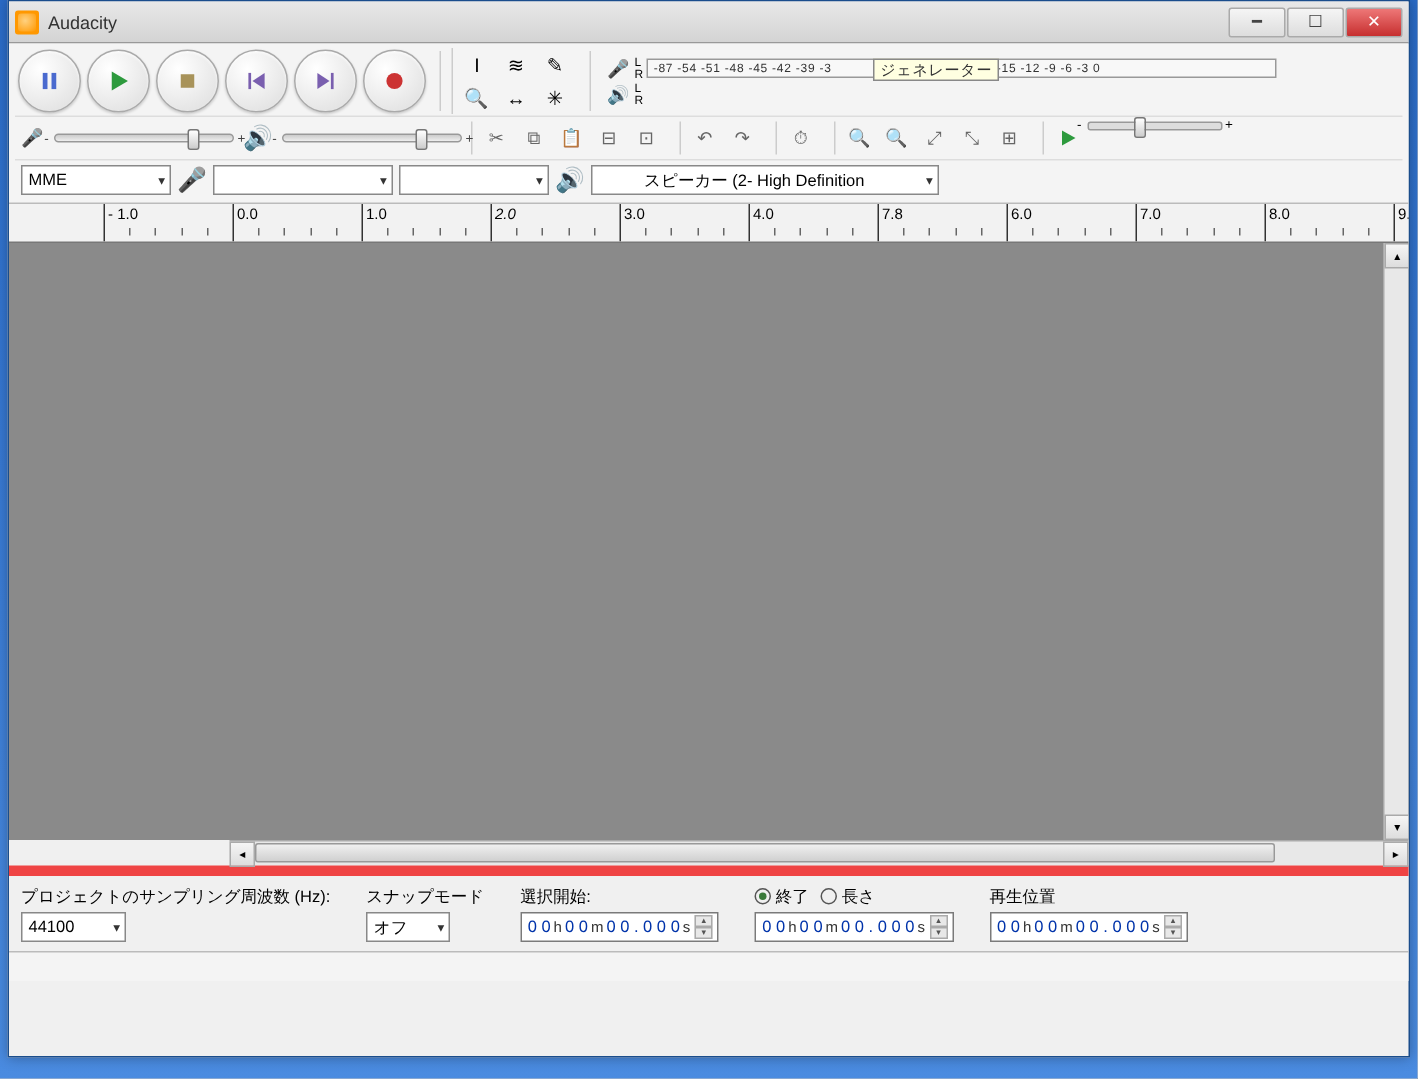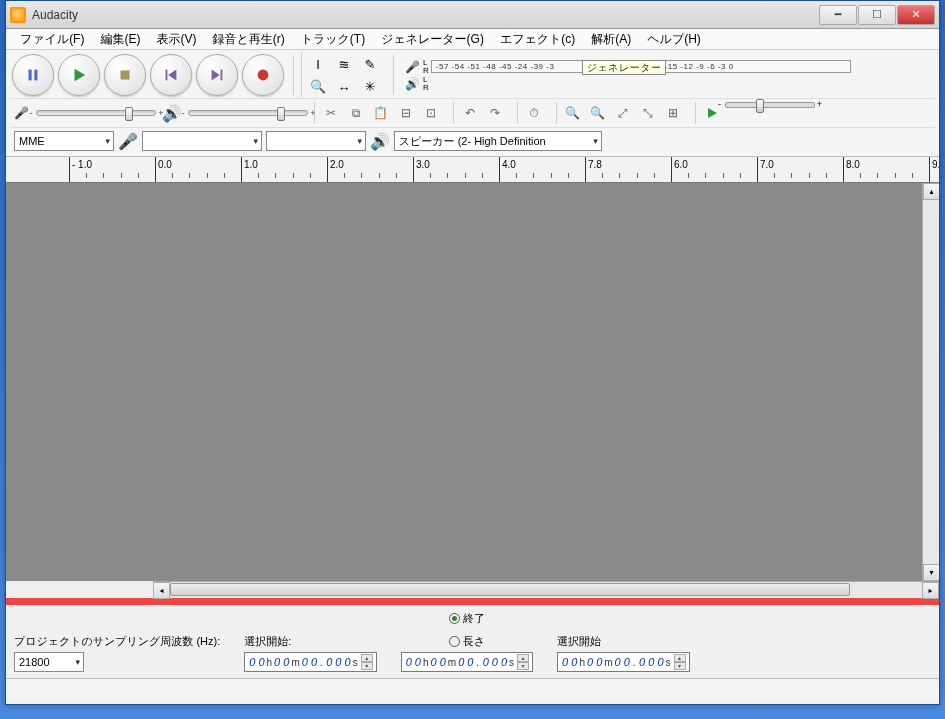--- a/index.html
+++ b/index.html
@@ -57,26 +57,26 @@
 
 .hscroll { height: 17px; background: #e8e8e8; display: flex; border-top: 1px solid #aaa; margin: 0 0 0 147px; }
 .hscroll-btn { width: 17px; height: 17px; background: linear-gradient(#f5f5f5,#ddd); border: 1px solid #aaa; display: flex; align-items: center; justify-content: center; font-size: 8px; }
 .hscroll-track { flex: 1; position: relative; }
 .hscroll-thumb { position: absolute; left: 0; top: 1px; height: 13px; width: 680px; background: linear-gradient(#f0f0f0,#d0d0d0); border: 1px solid #999; border-radius: 2px; }
 
 .bottom-panel { padding: 6px 8px; display: flex; gap: 24px; align-items: flex-end; font-size: 11px; background: #f0f0f0; border-top: 7px solid #ef4444; }
 .field-group { display: flex; flex-direction: column; gap: 3px; }
 .field-label { font-size: 11px; color: #000; white-space: nowrap; }
 .time-field { display: flex; align-items: center; background: #fff; border: 1px solid #7a7a7a; height: 20px; font-family: monospace; font-size: 11px; padding: 0 3px; }
-.time-seg { color: #0033aa; padding: 0 1px; font-style: italic; }
+.time-seg { color: #0033aa; padding: 0 1px; }
 .time-unit { color: #333; padding: 0 1px; font-size: 10px; }
 .spin { display: flex; flex-direction: column; margin-left: 2px; }
 .spin span { height: 8px; font-size: 6px; line-height: 6px; color: #555; cursor: pointer; background: #e8e8e8; border: 1px solid #aaa; width: 12px; text-align: center; }
 
-.radio-row { display: flex; gap: 8px; align-items: center; flex-direction: column; }
+.radio-row { display: flex; gap: 8px; align-items: center; }
 .radio { display: flex; align-items: center; gap: 3px; cursor: pointer; }
 .radio-dot { width: 11px; height: 11px; border: 1px solid #555; border-radius: 50%; display: flex; align-items: center; justify-content: center; }
 .radio-dot.checked::after { content: ""; width: 5px; height: 5px; background: #3a7a3a; border-radius: 50%; }
 
 .statusbar { height: 20px; border-top: 1px solid #bbb; background: #f4f4f4; }
 
 .vbar { width: 1px; height: 40px; background: #ccc; margin: 0 3px; }
 .play-small { width: 24px; height: 22px; display: flex; align-items: center; justify-content: center; }
 .scrub-slider { width: 90px; height: 6px; background: #ddd; border: 1px solid #999; position: relative; border-radius: 2px; }
 
@@ -89,31 +89,20 @@
   <div class="titlebar">
     <div class="titlebar-icon"></div>
     <div class="title-text">Audacity</div>
     <div class="win-buttons">
       <div class="win-btn">━</div>
       <div class="win-btn">☐</div>
       <div class="win-btn close">✕</div>
     </div>
   </div>
 
-  <div class="menubar">
-    <div class="menu-item">ファイル(F)</div>
-    <div class="menu-item">編集(E)</div>
-    <div class="menu-item">表示(V)</div>
-    <div class="menu-item">録音と再生(r)</div>
-    <div class="menu-item">トラック(T)</div>
-    <div class="menu-item">ジェネレーター(G)</div>
-    <div class="menu-item">エフェクト(c)</div>
-    <div class="menu-item">解析(A)</div>
-    <div class="menu-item">ヘルプ(H)</div>
-  </div>
 
   <div class="toolbars">
     <div class="toolbar-row">
       <div class="transport-group">
         <div class="tbtn">
             <svg viewBox="0 0 20 20">
               <rect x="5" y="4" width="3.5" height="12" fill="#4a6acf"></rect>
               <rect x="11.5" y="4" width="3.5" height="12" fill="#4a6acf"></rect>
             </svg>
           </div>
@@ -164,21 +153,21 @@
       <div class="vbar"></div>
 
       <div style="display:flex;flex-direction:column;gap:1px;">
         <div class="meter-group">
           <span class="mic-ico">🎤</span>
           <span class="meter-label">
               <span>L</span>
               <span>R</span>
             </span>
           <div class="meter-bar">
-            <span>-57 -54 -51 -48 -45 -24 -39 -3</span>
+            <span>-87 -54 -51 -48 -45 -42 -39 -3</span>
             <div class="meter-tooltip">ジェネレーター</div>
             <span style="margin-left:66px;">24 -21 -18 -15 -12 -9 -6 -3 0</span>
           </div>
         </div>
         <div class="meter-group">
           <span class="mic-ico">🔊</span>
           <span class="meter-label">
               <span>L</span>
               <span>R</span>
             </span>
@@ -240,21 +229,21 @@
           <span>MME</span>
         </div>
       <span>🎤</span>
       <div class="combo" style="width:120px;">
           <span></span>
         </div>
       <div class="combo" style="width:100px;">
           <span></span>
         </div>
       <span>🔊</span>
-      <div class="combo" style="width:208px;">
+      <div class="combo" style="width:232px;justify-content:center;">
           <span>スピーカー (2- High Definition</span>
         </div>
     </div>
   </div>
 
   <div class="ruler" id="ruler">
       <div class="ruler-tick" style="left: 63px;">- 1.0</div>
       <div class="ruler-minor" style="left: 80.2px;"></div>
       <div class="ruler-minor" style="left: 97.4px;"></div>
       <div class="ruler-minor" style="left: 114.6px;"></div>
@@ -262,21 +251,21 @@
       <div class="ruler-tick" style="left: 149px;">0.0</div>
       <div class="ruler-minor" style="left: 166.2px;"></div>
       <div class="ruler-minor" style="left: 183.4px;"></div>
       <div class="ruler-minor" style="left: 200.6px;"></div>
       <div class="ruler-minor" style="left: 217.8px;"></div>
       <div class="ruler-tick" style="left: 235px;">1.0</div>
       <div class="ruler-minor" style="left: 252.2px;"></div>
       <div class="ruler-minor" style="left: 269.4px;"></div>
       <div class="ruler-minor" style="left: 286.6px;"></div>
       <div class="ruler-minor" style="left: 303.8px;"></div>
-      <div class="ruler-tick" style="left: 321px;">2.0</div>
+      <div class="ruler-tick" style="left: 321px; font-style: italic;">2.0</div>
       <div class="ruler-minor" style="left: 338.2px;"></div>
       <div class="ruler-minor" style="left: 355.4px;"></div>
       <div class="ruler-minor" style="left: 372.6px;"></div>
       <div class="ruler-minor" style="left: 389.8px;"></div>
       <div class="ruler-tick" style="left: 407px;">3.0</div>
       <div class="ruler-minor" style="left: 424.2px;"></div>
       <div class="ruler-minor" style="left: 441.4px;"></div>
       <div class="ruler-minor" style="left: 458.6px;"></div>
       <div class="ruler-minor" style="left: 475.8px;"></div>
       <div class="ruler-tick" style="left: 493px;">4.0</div>
@@ -320,21 +309,27 @@
     <div class="hscroll-track">
         <div class="hscroll-thumb"></div>
       </div>
     <div class="hscroll-btn">▸</div>
   </div>
 
   <div class="bottom-panel">
     <div class="field-group">
       <div class="field-label">プロジェクトのサンプリング周波数 (Hz):</div>
       <div class="combo" style="width:70px;">
-          <span>21800</span>
+          <span>44100</span>
+        </div>
+    </div>
+    <div class="field-group">
+      <div class="field-label">スナップモード</div>
+      <div class="combo" style="width:56px;">
+          <span>オフ</span>
         </div>
     </div>
     <div class="field-group">
       <div class="field-label">選択開始:</div>
       <div class="time-field">
         <span class="time-seg">0 0</span>
           <span class="time-unit">h</span>
         <span class="time-seg">0 0</span>
           <span class="time-unit">m</span>
         <span class="time-seg">0 0 . 0 0 0</span>
@@ -363,21 +358,21 @@
           <span class="time-unit">m</span>
         <span class="time-seg">0 0 . 0 0 0</span>
           <span class="time-unit">s</span>
         <div class="spin">
             <span>▴</span>
             <span>▾</span>
           </div>
       </div>
     </div>
     <div class="field-group">
-      <div class="field-label">選択開始</div>
+      <div class="field-label">再生位置</div>
       <div class="time-field">
         <span class="time-seg">0 0</span>
           <span class="time-unit">h</span>
         <span class="time-seg">0 0</span>
           <span class="time-unit">m</span>
         <span class="time-seg">0 0 . 0 0 0</span>
           <span class="time-unit">s</span>
         <div class="spin">
             <span>▴</span>
             <span>▾</span>

